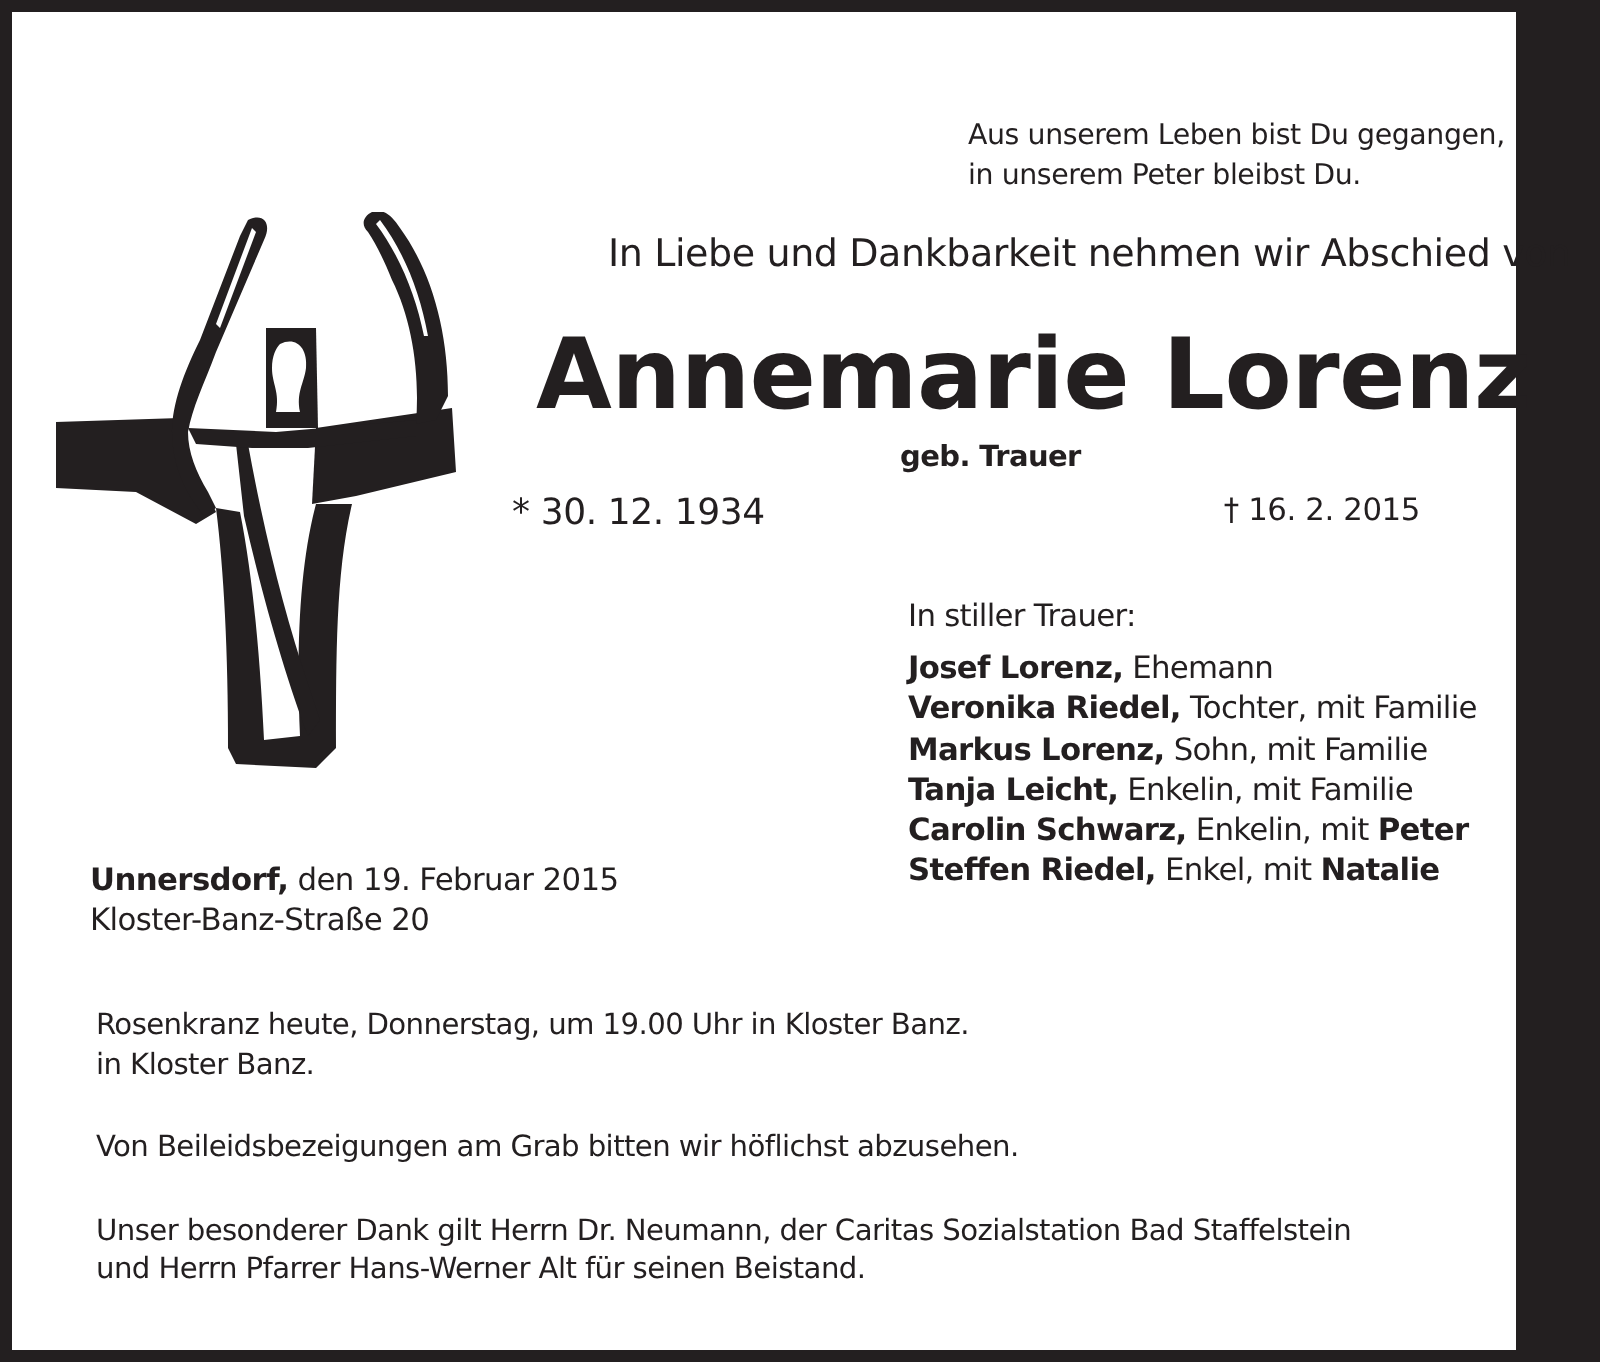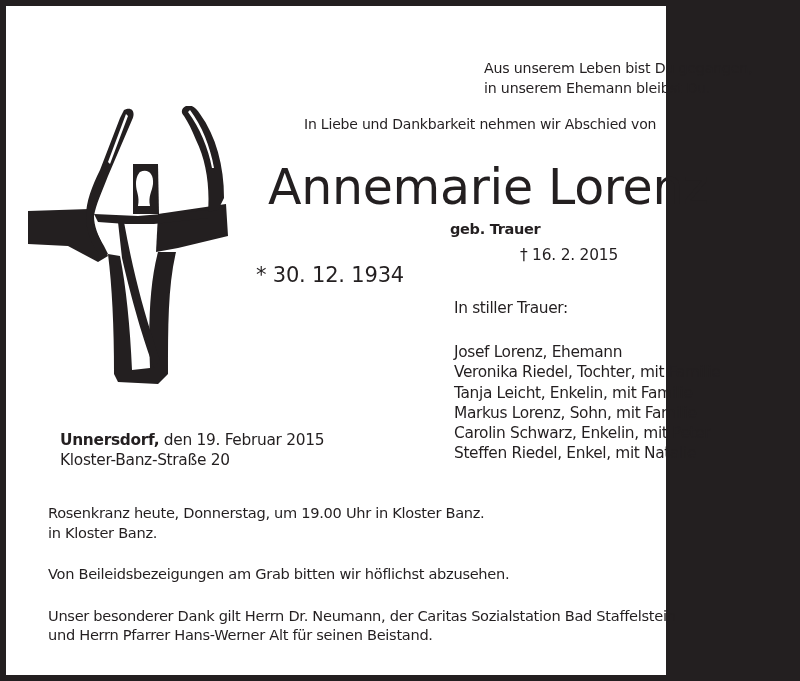--- a/index.html
+++ b/index.html
@@ -6,60 +6,60 @@
     body {
       width: 800px; height: 681px;
       background: #231f20;
       font-family: "DejaVu Sans", "Liberation Sans", sans-serif;
       color: #231f20;
       overflow: hidden;
     }
     .page {
       position: absolute;
       left: 6px; top: 6px;
-      width: 660px; height: 669px;
+      width: 752px; height: 669px;
       background: #ffffff;
     }
     .abs { position: absolute; white-space: nowrap; }
     .motto {
       left: 478px; top: 52px;
       font-size: 14.2px; line-height: 20px;
       letter-spacing: -0.2px;
     }
     .intro {
       left: 298px; top: 110px;
-      font-size: 14px; letter-spacing: -0.2px; text-align: right;
+      font-size: 19px; letter-spacing: -0.2px; text-align: right;
     }
     .name {
       left: 262px; top: 152px;
-      font-size: 49px; font-weight: normal;
+      font-size: 49px; font-weight: bold;
       letter-spacing: -0.3px; line-height: 60px;
     }
     .maiden {
       left: 444px; top: 215px;
       font-size: 14.5px; font-weight: bold;
       letter-spacing: -0.3px;
     }
     .birth {
       left: 250px; top: 240px;
-      font-size: 21px; letter-spacing: -0.2px; margin-top: 17px;
+      font-size: 18px; letter-spacing: -0.2px;
     }
     .death {
       right: 48px; top: 240px;
       font-size: 15.4px; letter-spacing: -0.2px;
     }
     .mourners {
       left: 448px; top: 292px;
       font-size: 15.4px; line-height: 20.2px;
       letter-spacing: -0.35px;
     }
-    .mourners .hdr { margin-bottom: 24px; }
-    .mourners b { font-weight: normal; }
+    .mourners .hdr { margin-bottom: 6px; }
+    .mourners b { font-weight: bold; }
     .place {
-      left: 54px; top: 424px;
+      left: 39px; top: 424px;
       font-size: 15.4px; line-height: 20px;
       letter-spacing: -0.3px;
     }
     .place b { font-weight: bold; }
     .notice {
       left: 42px; top: 497px;
       font-size: 14.6px; line-height: 19.5px;
       letter-spacing: -0.3px;
     }
     .notice .gap { margin-top: 22px; }
@@ -94,36 +94,36 @@
     </g>
 
     <path d="M112 66 C120 62 126 68 125 78 C124 86 120 90 122 100 L110 100 C112 90 108 86 108 78 C108 72 110 68 112 66 Z" fill="#ffffff"></path>
 
     <path d="M98 8 L100 10 L82 58 L80 56 Z" fill="#ffffff"></path>
     <path d="M160 6 L162 4 C174 20 182 40 186 62 L184 62 C180 42 172 22 160 6 Z" fill="#ffffff"></path>
   </svg>
 
   <div class="abs motto">
     <div>Aus unserem Leben bist Du gegangen,</div>
-    <div>in unserem Ehemann bleibst Du.</div>
+    <div>in unserem Peter bleibst Du.</div>
   </div>
 
   <div class="abs intro">In Liebe und Dankbarkeit nehmen wir Abschied von</div>
 
   <div class="abs name">Annemarie Lorenz</div>
   <div class="abs maiden">geb. Trauer</div>
   <div class="abs birth">* 30. 12. 1934</div>
   <div class="abs death">† 16. 2. 2015</div>
 
   <div class="abs mourners">
     <div class="hdr">In stiller Trauer:</div>
     <div><b>Josef Lorenz,</b><span> Ehemann</span></div>
     <div><b>Veronika Riedel,</b><span> Tochter, mit Familie</span></div>
+    <div><b>Markus Lorenz,</b><span> Sohn, mit Familie</span></div>
     <div><b>Tanja Leicht,</b><span> Enkelin, mit Familie</span></div>
-    <div><b>Markus Lorenz,</b><span> Sohn, mit Familie</span></div>
     <div><b>Carolin Schwarz,</b><span> Enkelin, mit </span><b>Peter</b></div>
     <div><b>Steffen Riedel,</b><span> Enkel, mit </span><b>Natalie</b></div>
   </div>
 
   <div class="abs place">
     <div><b>Unnersdorf,</b><span> den 19. Februar 2015</span></div>
     <div>Kloster-Banz-Straße 20</div>
   </div>
 
   <div class="abs notice">

